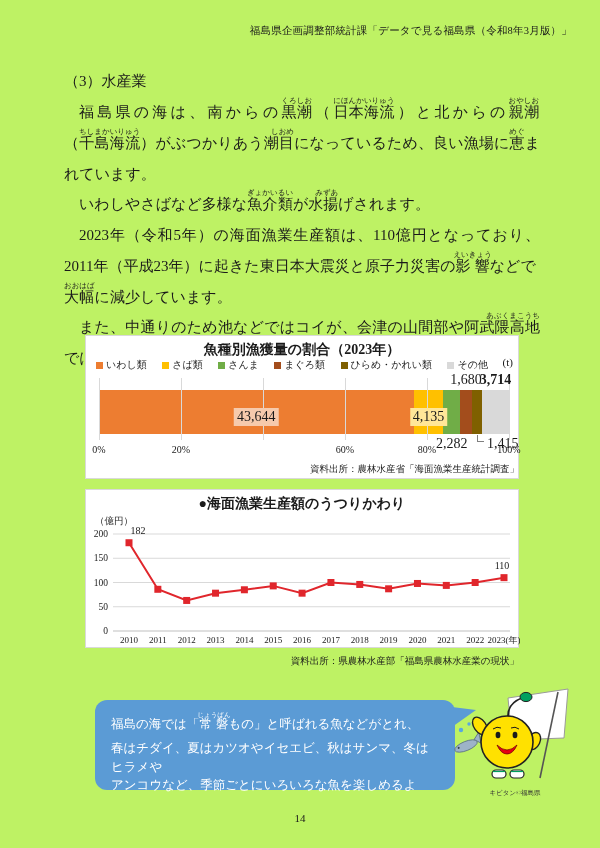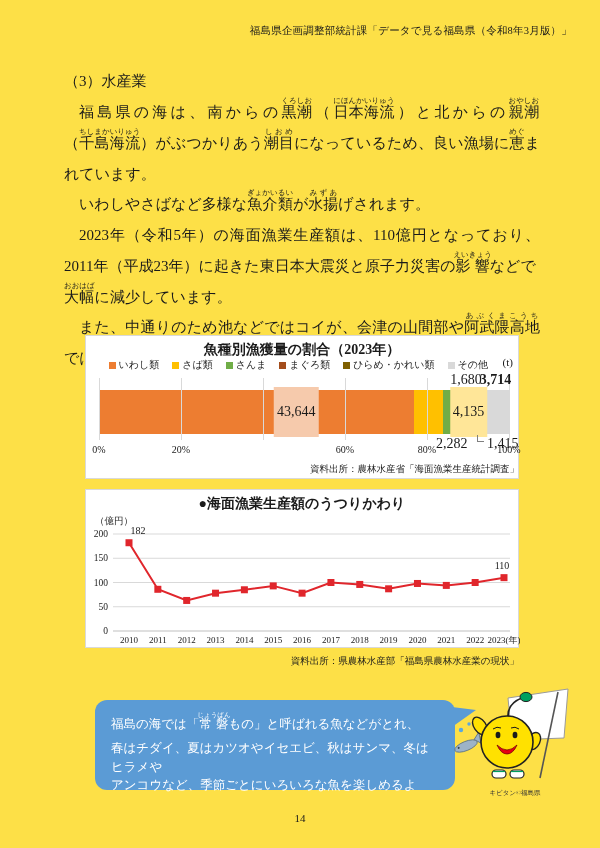--- a/index.html
+++ b/index.html
@@ -1,44 +1,44 @@
 <!DOCTYPE html>
 <html lang="ja"><head>
 <meta charset="utf-8">
 <style>
   * { box-sizing: border-box; margin: 0; padding: 0; }
   html,body { background:#fff; }
   body { font-family: "Liberation Serif","DejaVu Serif",serif; color:#1a1a1a; }
-  .page { position:relative; width:600px; height:848px; background:#fde047; overflow:hidden; }
+  .page { position:relative; width:600px; height:848px; background:#bef264; overflow:hidden; }
 
   .header-credit { position:absolute; top:24px; right:28px; font-size:10.5px; letter-spacing:.2px; }
 
   .section-title { position:absolute; top:72px; left:64px; font-size:15px; font-weight:normal; }
 
   .body-text { position:absolute; top:97px; left:64px; width:476px; font-size:15px; line-height:2.05; text-align:justify; }
   .body-text p { text-indent:1em; }
-  ruby rt { font-size:7.5px; letter-spacing:0; }
+  ruby rt { font-size:7.5px; letter-spacing:0;text-align:right; }
 
   
   .chart-box { position:absolute; left:85px; width:434px; background:#fff; border:1px solid #d9d9d9; }
   .bar-box { top:335px; height:144px; }
   .line-box { top:489px; height:159px; }
   .chart-title { text-align:center; font-size:14px; font-weight:600; padding-top:5px; }
 
   
-  .legend { position:absolute; top:22px; left:10px; right:30px; display:flex; justify-content:flex-end; gap:13px; font-size:10px; }
+  .legend { position:absolute; top:22px; left:10px; right:30px; display:flex; justify-content:space-between; gap:13px; font-size:10px; }
   .lg-item { display:inline-flex; align-items:center; gap:3px; white-space:nowrap; }
   .sw { display:inline-block; width:7px; height:7px; }
   .lg-unit { position:absolute; top:20px; right:5px; font-size:11px; }
   .bar-plot { position:absolute; left:13px; top:38px; width:410px; height:84px; }
   .gridline { position:absolute; top:4px; height:62px; width:0; border-left:1px solid #d9d9d9; }
   .stacked-bar { position:absolute; top:16px; left:0; width:100%; height:44px; display:flex; }
   .seg { height:100%; }
   .dlabel { position:absolute; font-size:14px; white-space:nowrap; transform:translateX(-50%); }
-  .dlabel.inside { top:13px; padding:17px 3px;margin-left:40px; }
+  .dlabel.inside { top:34px; padding:1px 3px; }
   .dlabel.above { top:-2px; }
   .dlabel.below { top:62px; }
   .dlabel.leader-label { transform:none; }
   .leader { position:absolute; top:61px; width:7px; height:7px; border-left:1px solid #7f7f7f; border-bottom:1px solid #7f7f7f; }
   .tick { position:absolute; top:70px; font-size:10px; transform:translateX(-50%); white-space:nowrap; }
 
   
   .ylabel { position:absolute; left:9px; top:25px; font-size:9.5px; }
   .line-box svg { position:absolute; left:0; top:0; display:block; }
   svg text { font-family:"Liberation Serif","DejaVu Serif",serif; fill:#1a1a1a; }

